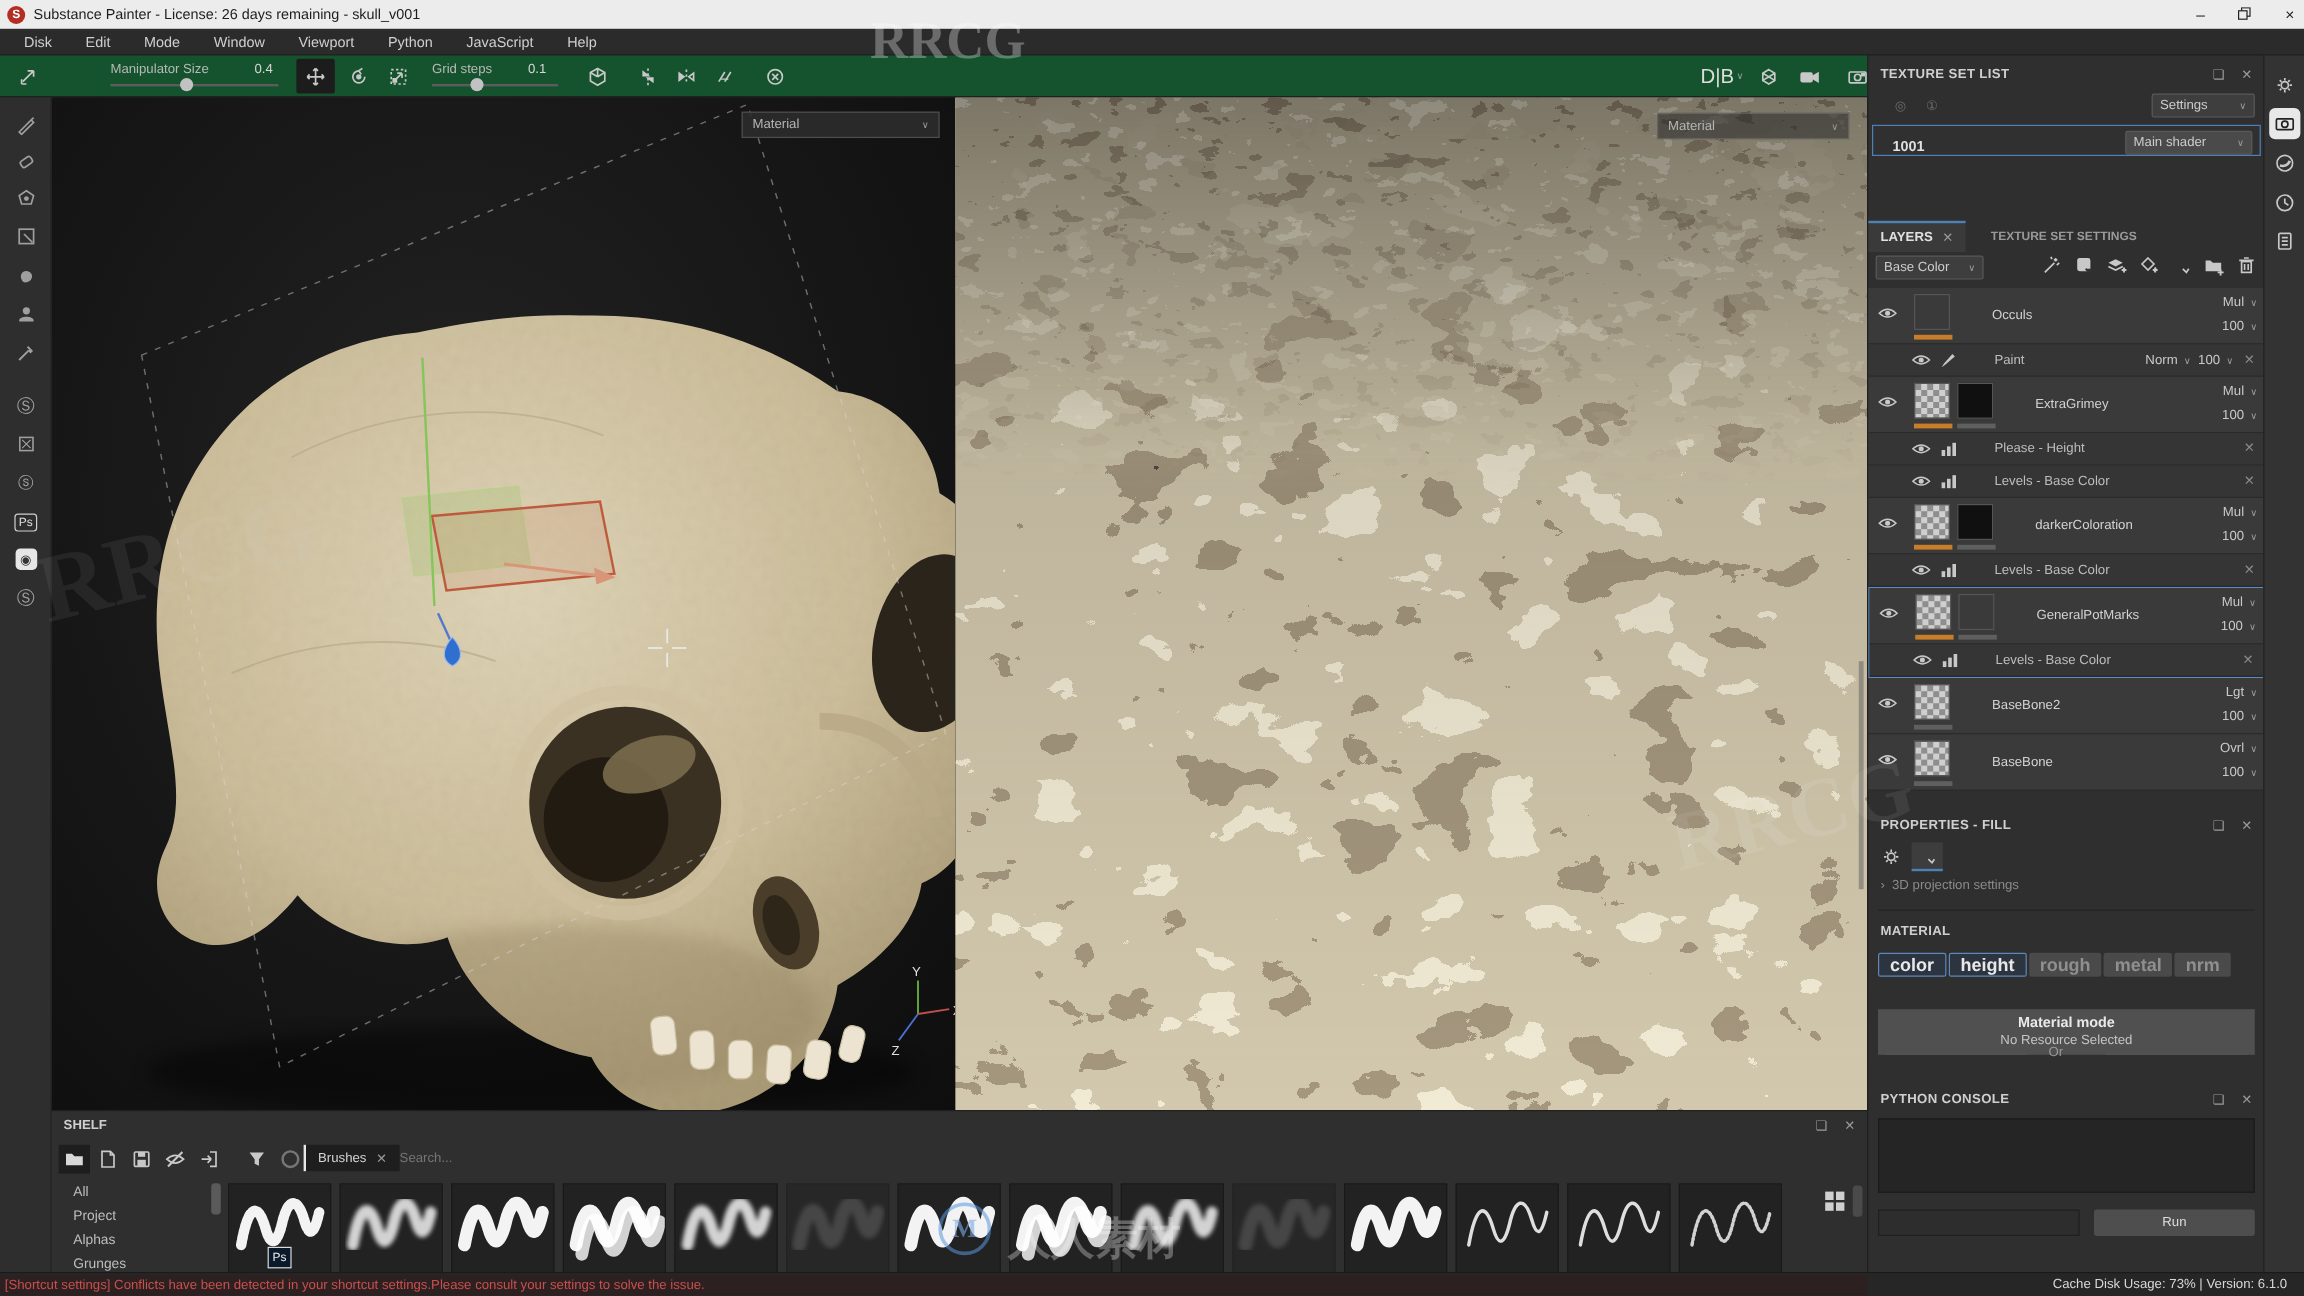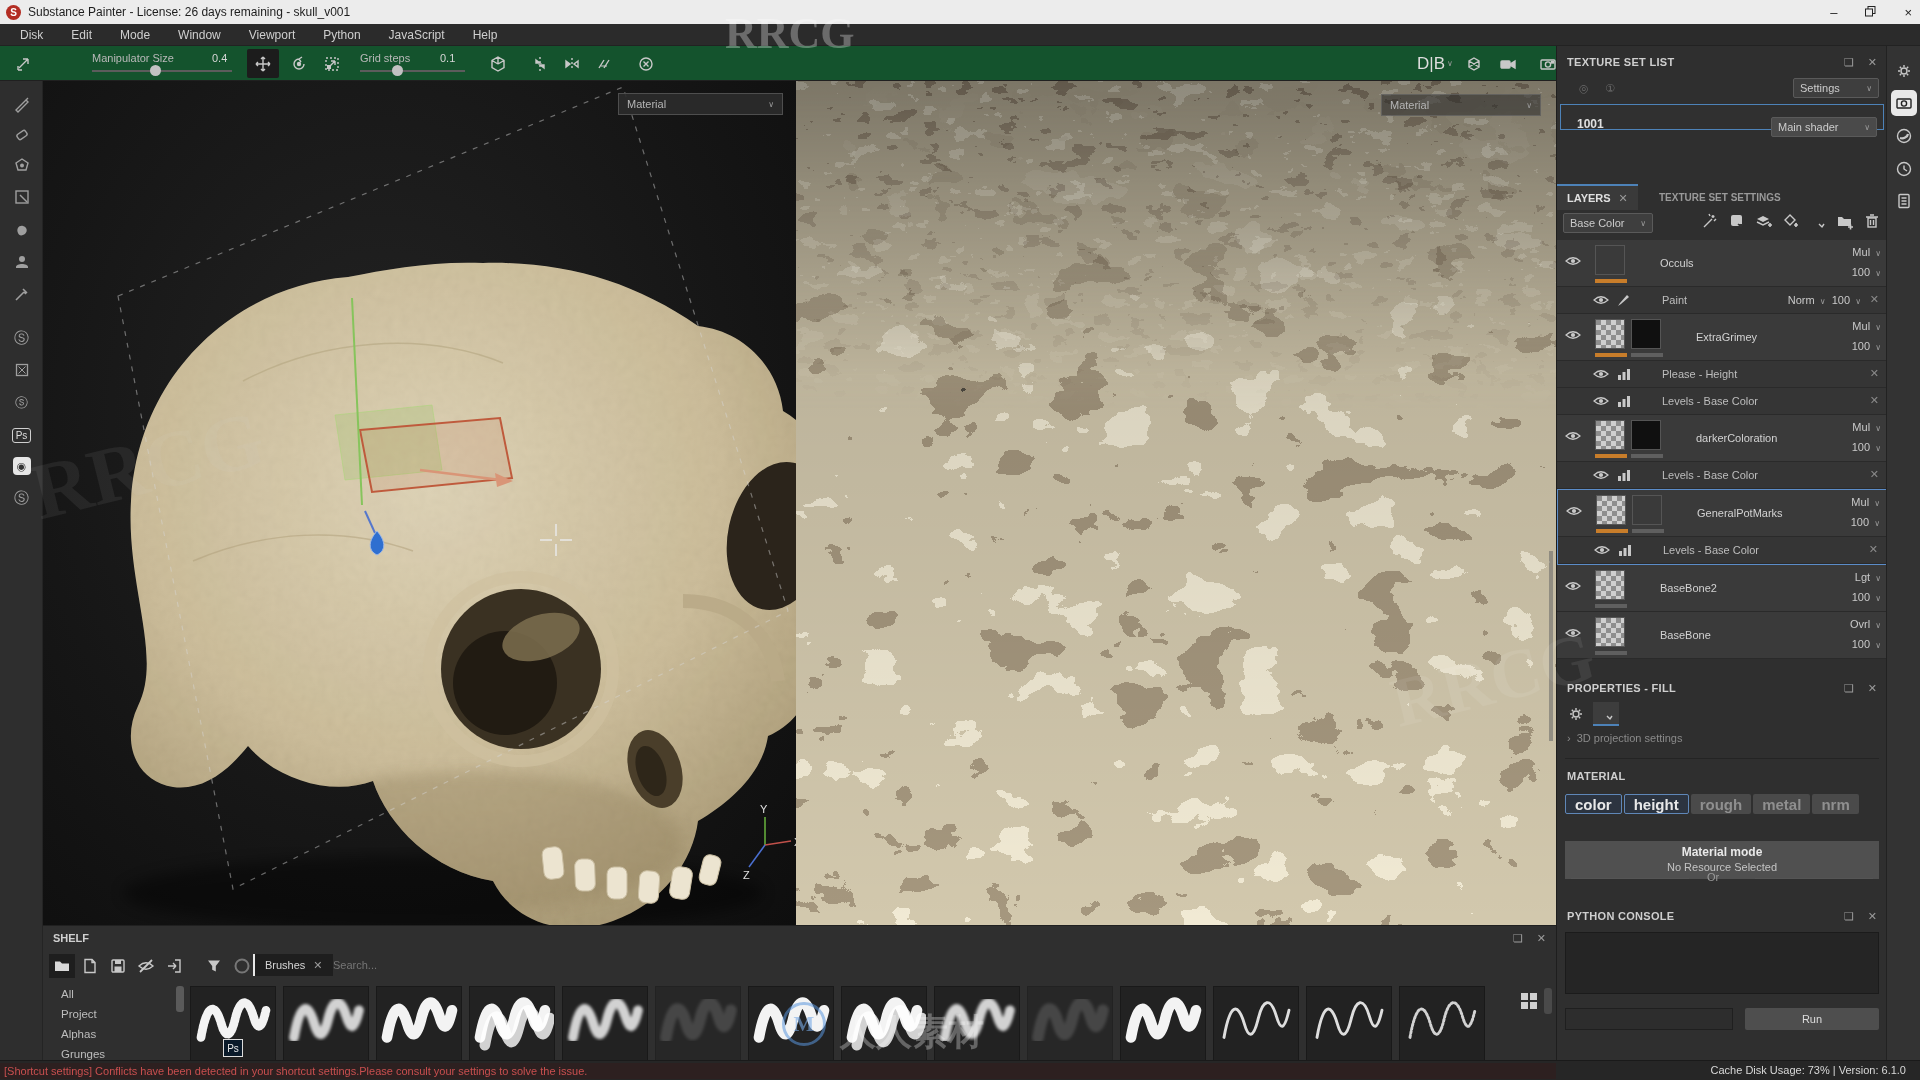--- a/index.html
+++ b/index.html
@@ -45,21 +45,21 @@
 
   
   #dock { position:absolute; left:1556px; top:46px; width:330px; height:1014px; background:#2f2f2f; border-left:1px solid #1e1e1e; z-index:28; }
   .phead { position:absolute; left:0; width:330px; height:24px; display:flex; align-items:center; padding:0 10px; }
   .phead .ptitle { font-weight:bold; font-size:11px; color:#cfcfcf; letter-spacing:0.3px; flex:1; }
   .picon { color:#9a9a9a; margin-left:14px; font-size:11px; }
   .dd { background:#3e3e3e; border:1px solid #5a5a5a; border-radius:2px; color:#ccc; font-size:11px;
     display:inline-flex; align-items:center; justify-content:space-between; padding:2px 6px; }
 
   #tsl-row { position:absolute; left:3px; top:58px; width:324px; height:26px; background:#303030; border:1px solid #4d82b8;
-    display:flex; align-items:flex-start; padding:12px 6px; }
+    display:flex; align-items:flex-end; padding:0 6px; }
   #tsl-row b { font-size:12px; color:#e0e0e0; margin-left:10px; flex:1; }
 
   .tab { position:absolute; top:138px; height:26px; display:flex; align-items:center; padding:0 10px; font-weight:bold; font-size:11px; }
   .tab.active { background:#3a3a3a; border-top:2px solid #4d82b8; color:#e0e0e0; }
   .tab.inactive { color:#9a9a9a; font-weight:bold; }
 
   #layer-list { position:absolute; left:0; top:194px; width:330px; }
   .lrow { position:relative; width:100%; border-bottom:1px solid #2a2a2a; }
   .lrow.main { height:47px; background:#3a3a3a; }
   .lrow.fx { height:27px; background:#353535; }

